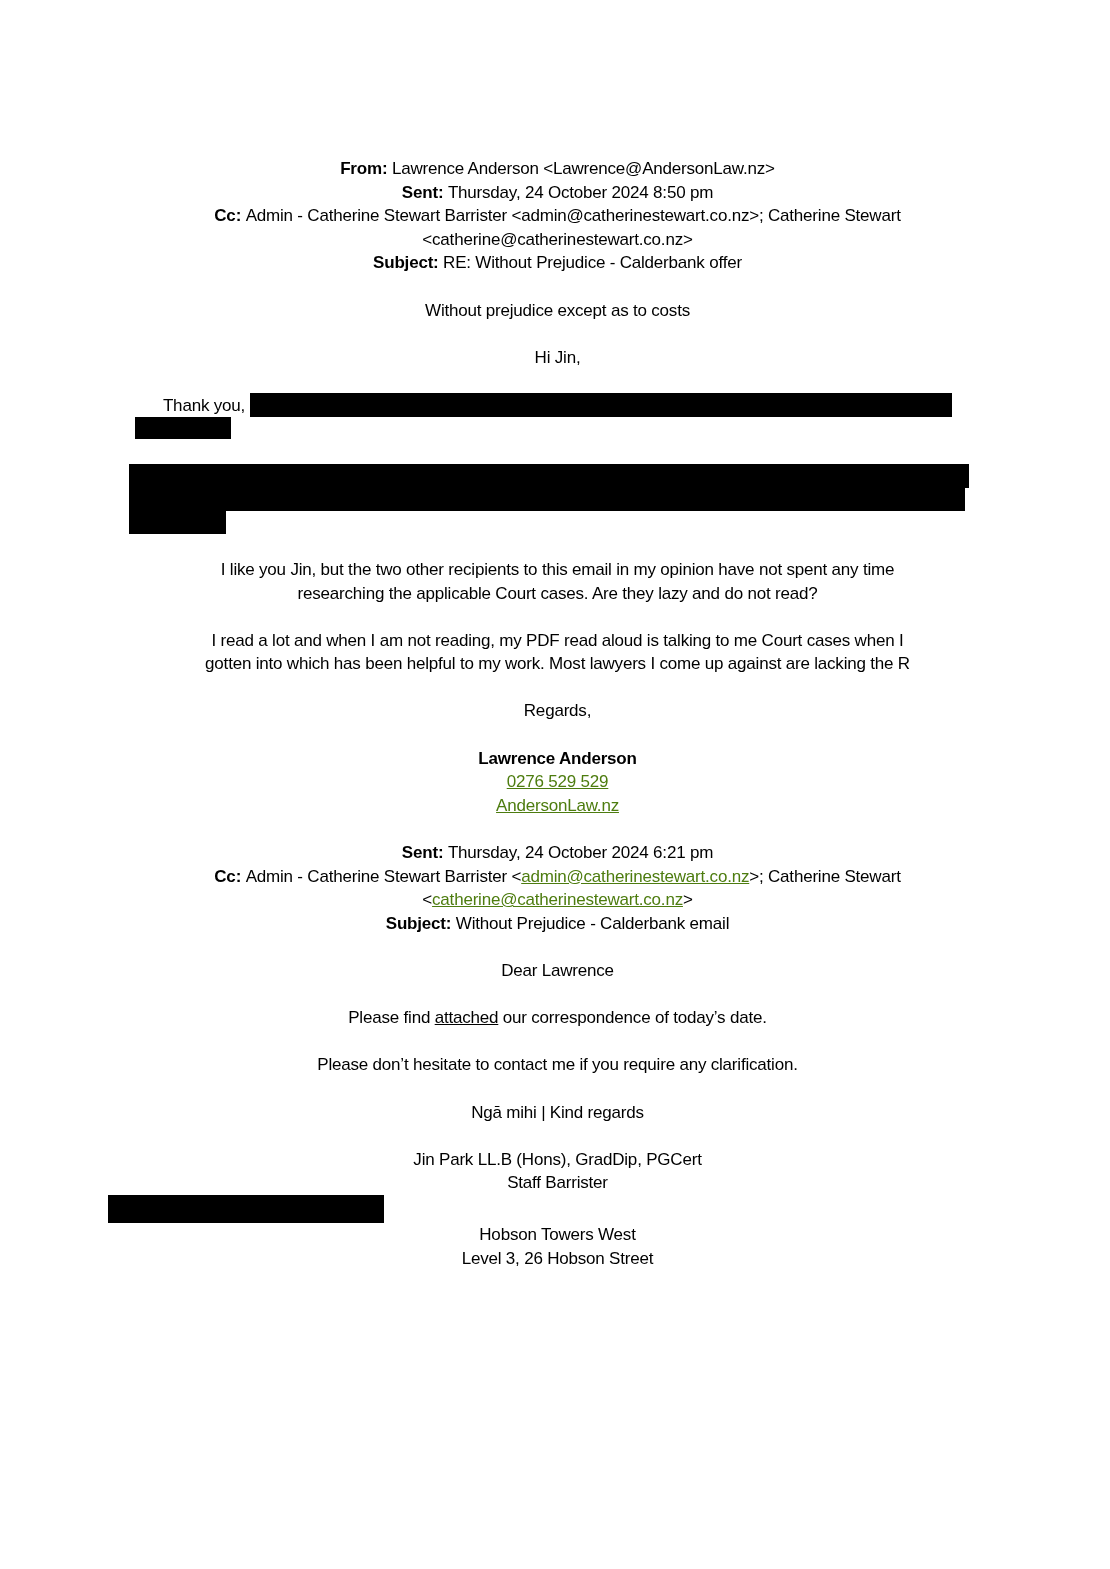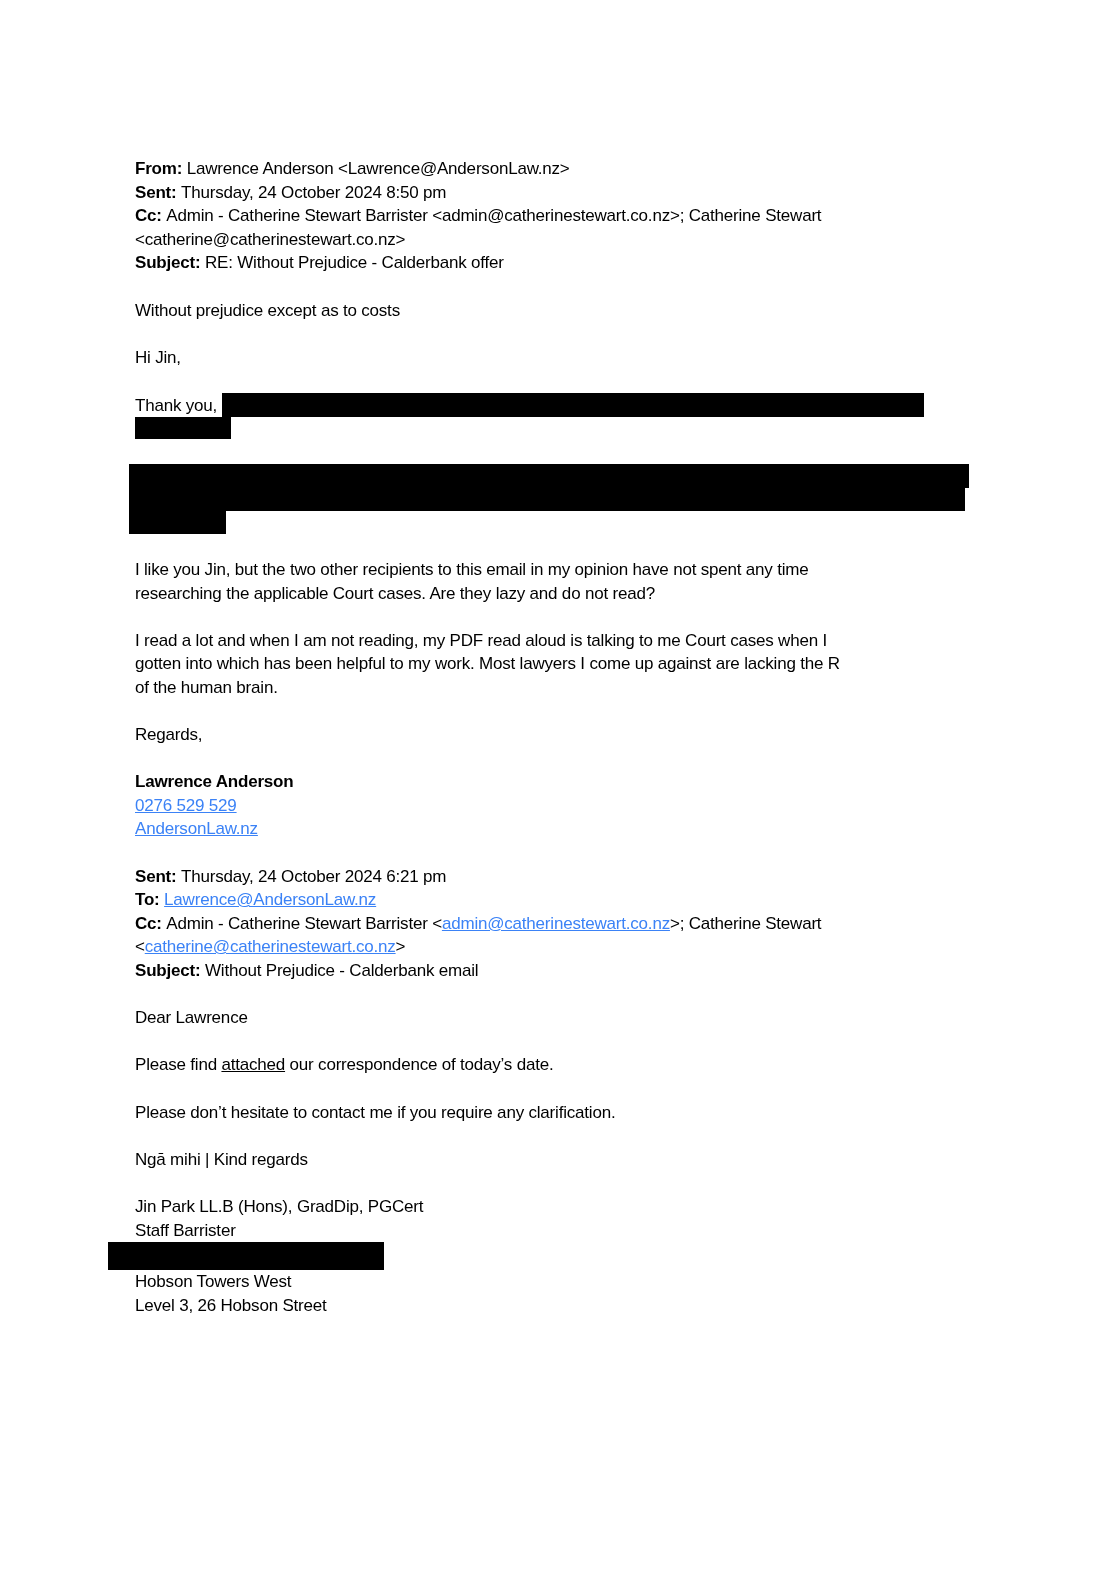--- a/index.html
+++ b/index.html
@@ -11,24 +11,24 @@
     color: #000000;
   }
   .content {
     position: absolute;
     left: 135px; top: 157px;
     width: 845px;
     font-size: 17px;
     line-height: 23.6px;
     letter-spacing: -0.2px;
   }
-  .line { white-space: nowrap; height: 23.6px; }
+  .line { white-space: nowrap; height: 23.6px; text-align: center; }
   .blank { height: 23.6px; }
   .b { font-weight: 700; }
-  .link { color: #3b82f6; text-decoration: underline; cursor: pointer; }
+  .link { color: #4d7c0f; text-decoration: underline; cursor: pointer; }
   .u { text-decoration: underline; }
   .redact { background: #000000; }
   .redact-inline {
     display: inline-block; background: #000000;
     width: 702px; height: 24px;
     vertical-align: -6px; margin-left: 5px;
   }
   .r-a2 { width: 96px; height: 22px; margin-bottom: 1.6px; }
   .r-b1 { width: 840px; height: 24px; margin-left: -6px; }
   .r-b2 { width: 836px; height: 23px; margin-left: -6px; }
@@ -79,43 +79,39 @@
 
   <div class="blank"></div>
 
   <div class="line">I like you Jin, but the two other recipients to this email in my opinion have not spent any time</div>
   <div class="line">researching the applicable Court cases. Are they lazy and do not read?</div>
 
   <div class="blank"></div>
 
   <div class="line">I read a lot and when I am not reading, my PDF read aloud is talking to me Court cases when I</div>
   <div class="line">gotten into which has been helpful to my work. Most lawyers I come up against are lacking the R</div>
-  <div class="line">of the human brain.</div>
 
   <div class="blank"></div>
 
   <div class="line">Regards,</div>
 
   <div class="blank"></div>
 
   <div class="line b">Lawrence Anderson</div>
   <div class="line">
     <span class="link">0276 529 529</span>
   </div>
   <div class="line">
     <span class="link">AndersonLaw.nz</span>
   </div>
 
   <div class="blank"></div>
 
   <div class="line">
     <span class="b">Sent: </span><span>Thursday, 24 October 2024 6:21 pm</span>
-  </div>
-  <div class="line">
-    <span class="b">To: </span><span class="link">Lawrence@AndersonLaw.nz</span>
   </div>
   <div class="line">
     <span class="b">Cc: </span><span>Admin - Catherine Stewart Barrister &lt;</span><span class="link">admin@catherinestewart.co.nz</span><span>&gt;; Catherine Stewart</span>
   </div>
   <div class="line">
     <span>&lt;</span><span class="link">catherine@catherinestewart.co.nz</span><span>&gt;</span>
   </div>
   <div class="line">
     <span class="b">Subject: </span><span>Without Prejudice - Calderbank email</span>
   </div>

